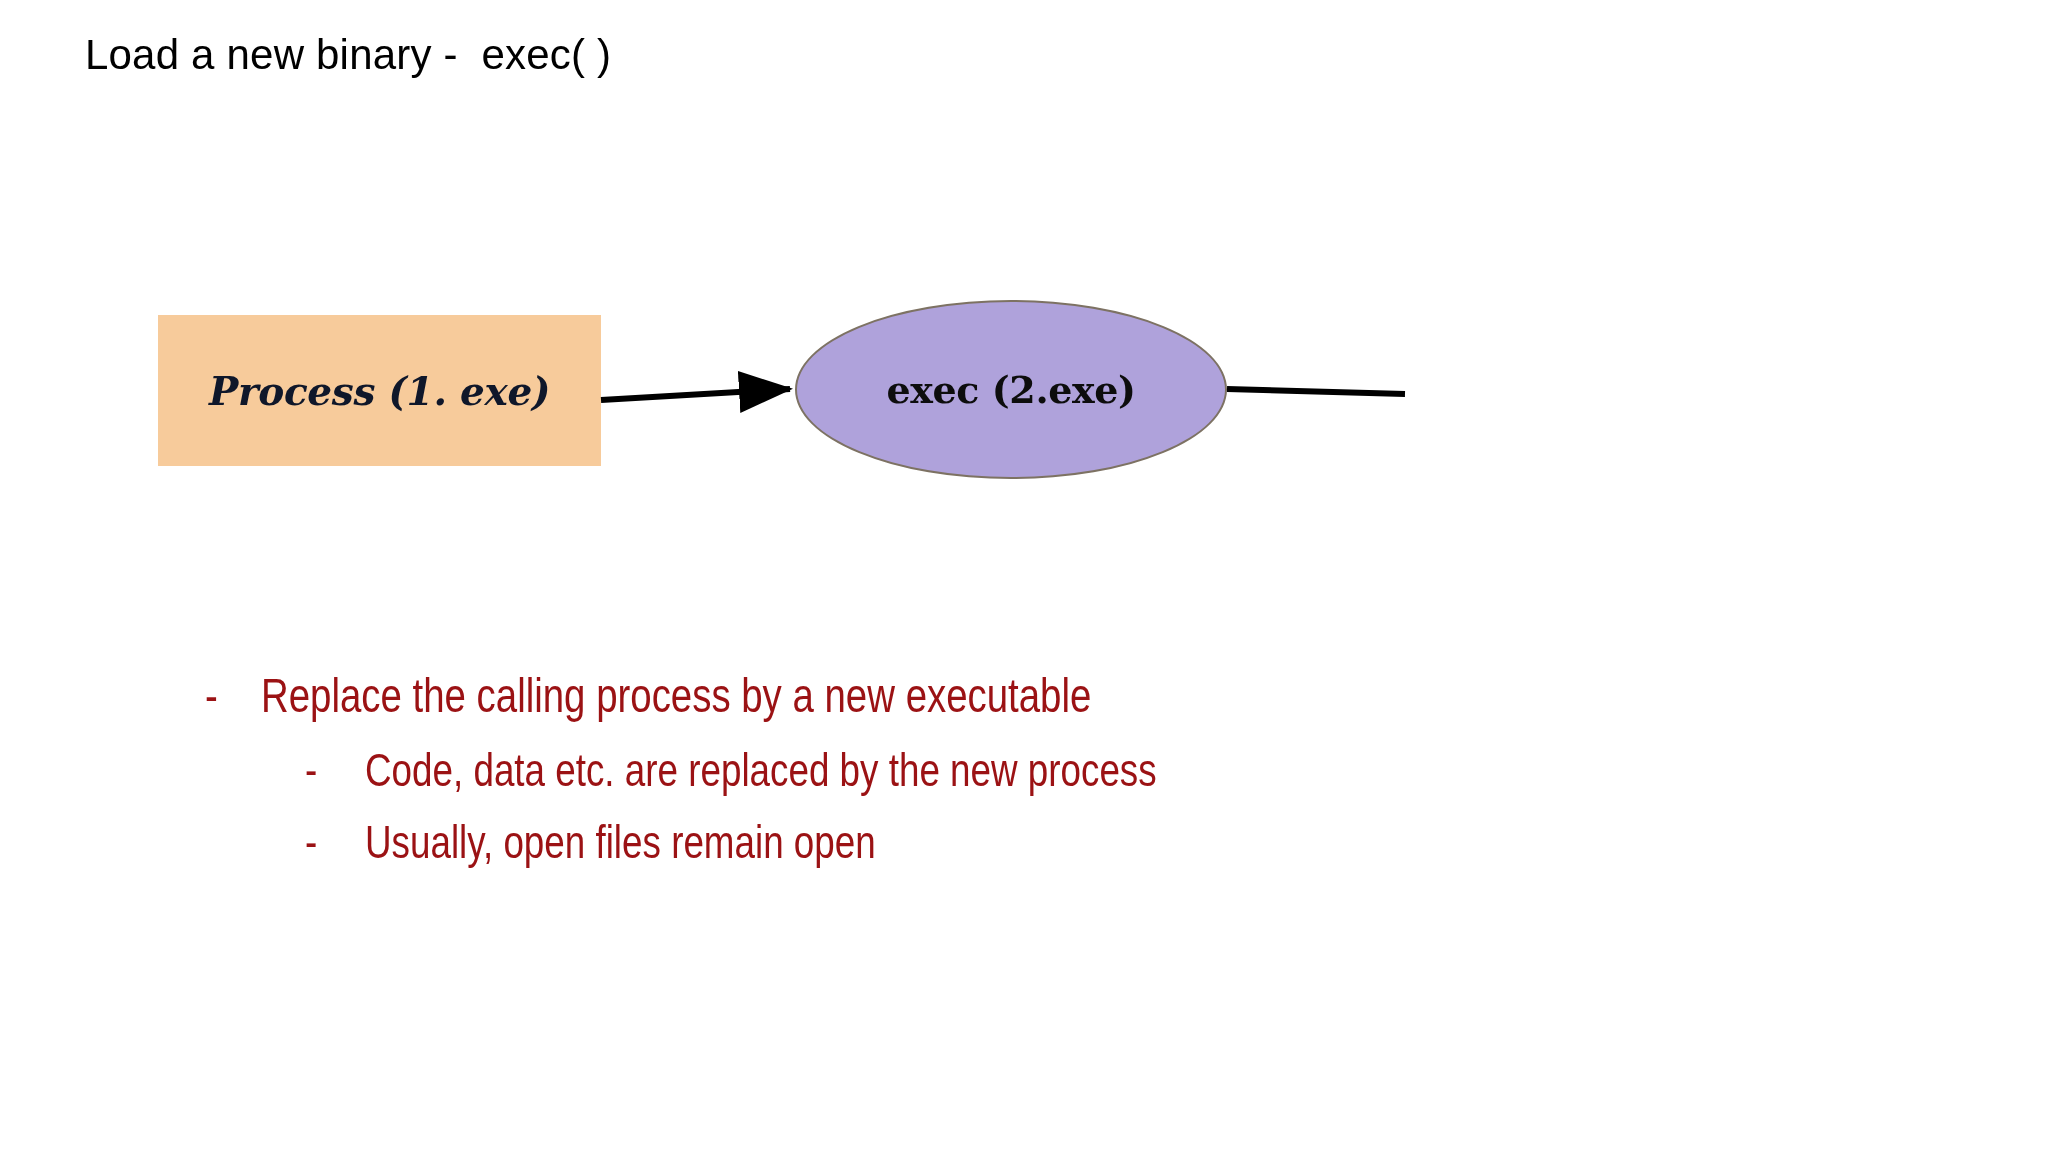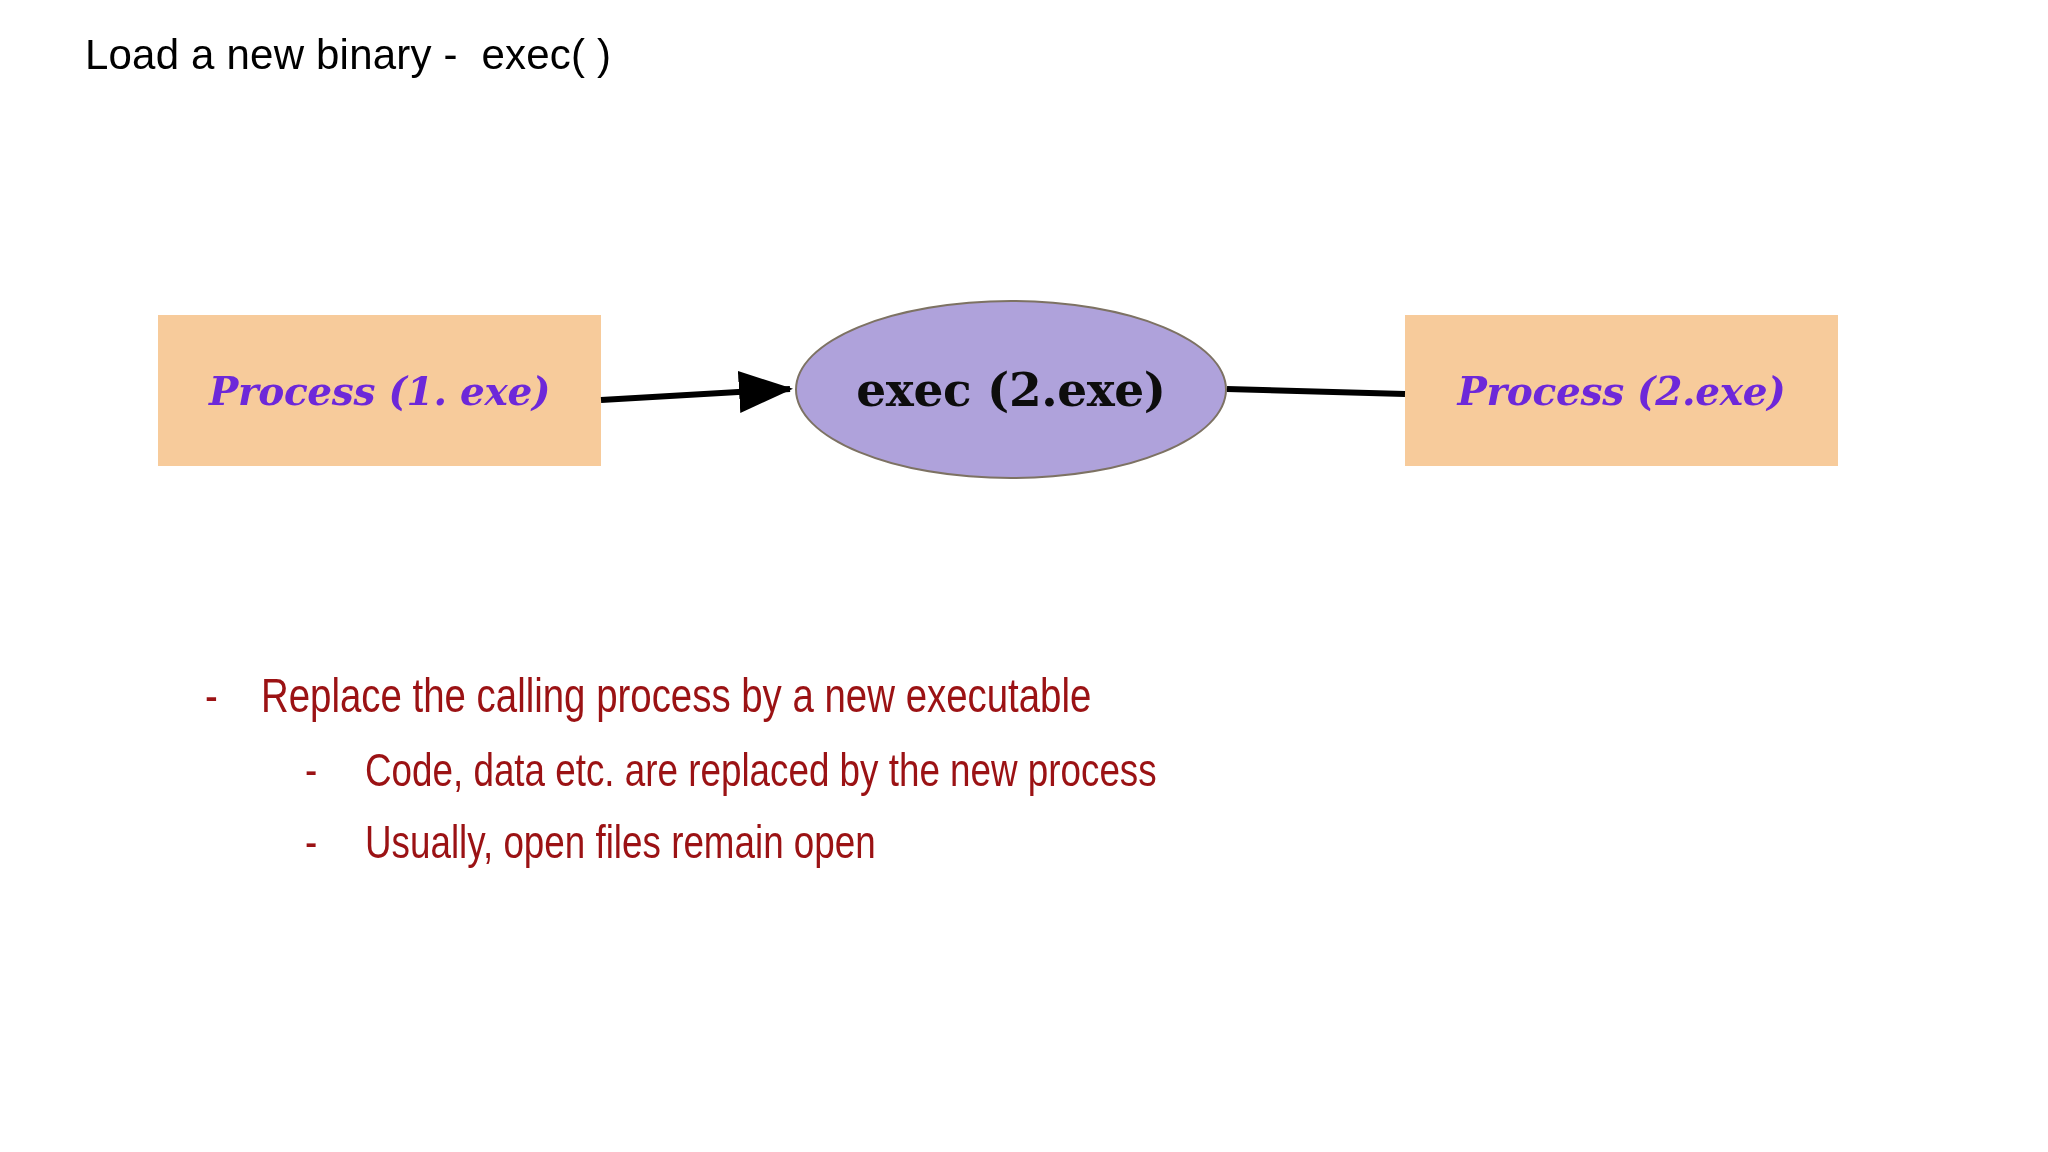--- a/index.html
+++ b/index.html
@@ -54,21 +54,21 @@
     position: absolute;
     box-sizing: border-box;
     background: #f7cb9b;
     display: flex;
     align-items: center;
     justify-content: center;
     font-family: "DejaVu Serif", "Liberation Serif", serif;
     font-style: italic;
     font-weight: 700;
     font-size: 39px;
-    color: #6d28d9;
+    color: #0f172a;
     white-space: nowrap;
     letter-spacing: -0.3px;
   }
   #box-left  { left: 158px;  top: 315px; width: 443px; height: 151px; }
   #box-right { left: 1405px; top: 315px; width: 433px; height: 151px; }
 
   #exec-ellipse {
     position: absolute;
     left: 795px;
     top: 300px;
@@ -77,21 +77,21 @@
     box-sizing: border-box;
     background: #afa2db;
     border: 2px solid #7d7263;
     border-radius: 50% / 50%;
     display: flex;
     align-items: center;
     justify-content: center;
     font-family: "DejaVu Serif", "Liberation Serif", serif;
     font-style: normal;
     font-weight: 700;
-    font-size: 47px;
+    font-size: 38px;
     color: #0d0d0d;
     white-space: nowrap;
     letter-spacing: -0.4px;
   }
 
   #connectors {
     position: absolute;
     left: 0;
     top: 0;
     width: 2048px;
@@ -153,23 +153,20 @@
   <div id="diagram">
 
     <div class="proc-box" id="box-left">
       <span>Process (1. exe)</span>
     </div>
 
     <div id="exec-ellipse">
       <span>exec (2.exe)</span>
     </div>
 
-    <div class="proc-box" id="box-right">
-      <span>Process (2.exe)</span>
-    </div>
 
     <svg id="connectors" viewBox="0 0 2048 1152" width="2048" height="1152">
       <defs>
         <marker id="arrowhead" markerWidth="9" markerHeight="7" refX="8.5" refY="3.5" orient="auto" markerUnits="strokeWidth">
           <polygon points="0 0, 9 3.5, 0 7" fill="#000000"></polygon>
         </marker>
       </defs>
       <line x1="601" y1="400" x2="790" y2="389" stroke="#000000" stroke-width="6" marker-end="url(#arrowhead)"></line>
       <line x1="1227" y1="389" x2="1405" y2="394" stroke="#000000" stroke-width="6"></line>
     </svg>

